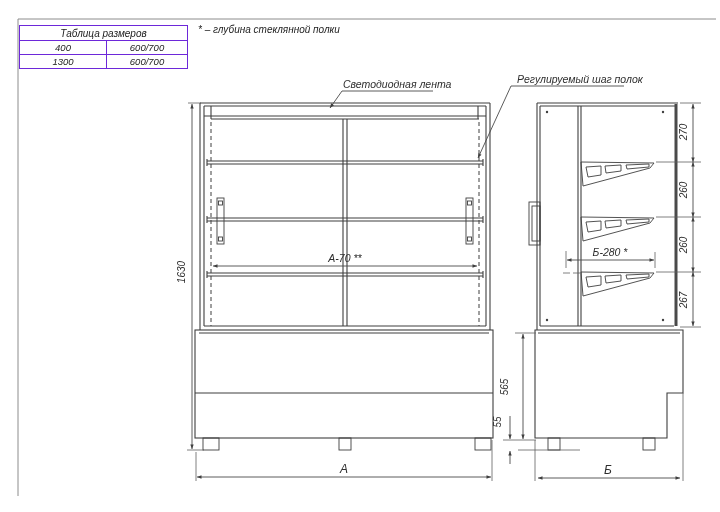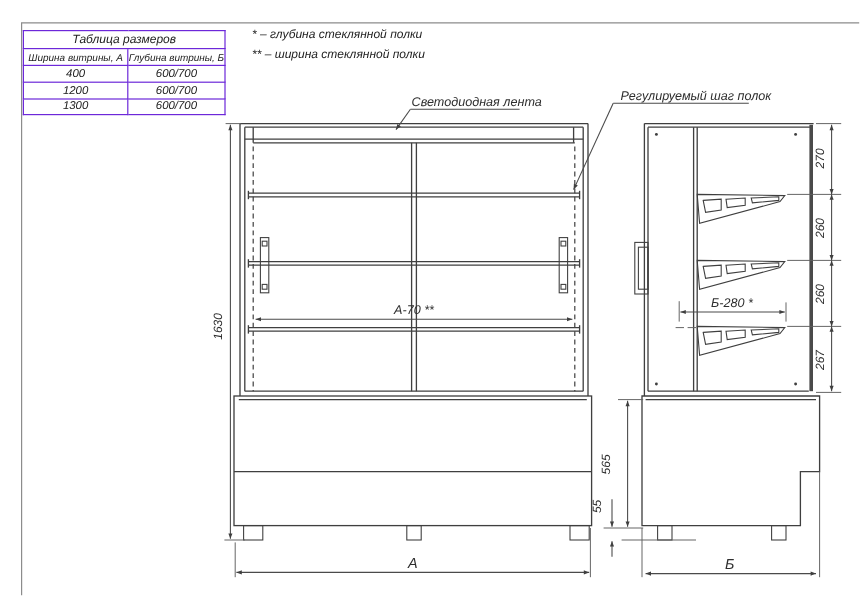--- a/index.html
+++ b/index.html
@@ -8,21 +8,21 @@
   .sheet svg{position:absolute;left:0;top:0;}
   svg text{fill:#2e2e2e;font-style:italic;font-family:"Liberation Sans",sans-serif;}
   .size-table{position:absolute;left:19px;top:25px;width:168px;}
   .size-table table{width:100%;border-collapse:collapse;table-layout:fixed;}
   .size-table td,.size-table th{border:1px solid #6d28d9;padding:0;margin:0;
       font-style:italic;color:#222;text-align:center;vertical-align:middle;overflow:hidden;white-space:nowrap;}
   .size-table .t-title{height:15px;font-size:10px;font-weight:normal;}
   .size-table .t-head th{height:13px;font-size:8.3px;font-weight:normal;}
   .size-table .t-row td{height:12.8px;font-size:9.5px;}
   .size-table col.c1{width:87px}.size-table col.c2{width:81px}
-  .notes{position:absolute;left:210px;top:22px;font-size:10px;font-style:italic;color:#222;line-height:15.5px;white-space:nowrap;}
+  .notes{position:absolute;left:198px;top:22px;font-size:10px;font-style:italic;color:#222;line-height:15.5px;white-space:nowrap;}
 </style>
 </head>
 <body>
 
 <div class="sheet">
 
 <svg width="720" height="512" viewBox="0 0 720 512">
   <defs>
     <marker id="arr" viewBox="0 0 10 10" refX="10" refY="5" markerWidth="11" markerHeight="4.5" markerUnits="userSpaceOnUse" orient="auto-start-reverse">
       <path d="M0,1.2 L10,5 L0,8.8 z" fill="#3f3f3f"></path>
@@ -216,38 +216,29 @@
   <div class="size-table">
     <table>
       <colgroup>
           <col class="c1">
           <col class="c2">
         </colgroup>
       <tbody>
           <tr class="t-title">
             <td colspan="2">Таблица размеров</td>
           </tr>
-      <tr class="t-head">
-        <th>Ширина витрины, А</th>
-        <th>Глубина витрины, Б</th>
-      </tr>
       <tr class="t-row">
             <td>400</td>
-            <td>600/700</td>
-          </tr>
-      <tr class="t-row">
-            <td>1200</td>
             <td>600/700</td>
           </tr>
       <tr class="t-row">
             <td>1300</td>
             <td>600/700</td>
           </tr>
     </tbody>
       </table>
   </div>
 
   <div class="notes">
     <div>* – глубина стеклянной полки</div>
-    <div>** – ширина стеклянной полки</div>
   </div>
 
 </div>
 
 </body></html>

